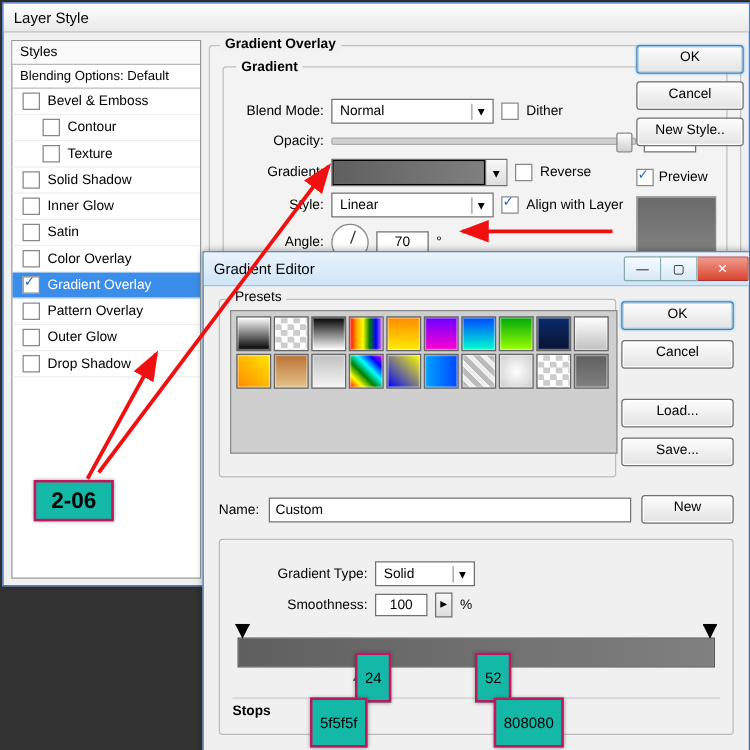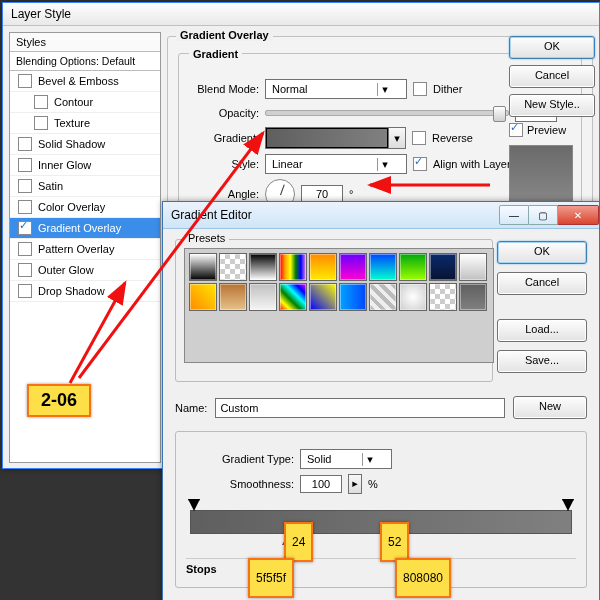--- a/index.html
+++ b/index.html
@@ -67,21 +67,21 @@
     position:absolute; top:-8px; left:8px; background:#f0f0f0;
     padding:0 4px; font-weight:bold;
   }
   .group-inner { border:1px solid #c0c0c0; border-radius:3px; padding:8px 8px 14px 8px; margin-top:6px;}
   .group-inner > .legend { position:relative; top:-14px; left:2px; background:#f3f3f3; padding:0 4px; font-weight:bold;}
   .form-row { display:flex; align-items:center; gap:6px; margin:5px 0; font-size:11px;}
   .form-row .lbl { width:72px; text-align:right; }
   .dropdown {
     height:18px; border:1px solid #707070; background:#fff;
     display:flex;align-items:center;justify-content:space-between;
-    padding:0 14px 0 6px; font-size:11px;
+    padding:0 2px 0 6px; font-size:11px;
   }
   .dropdown .arrow{width:14px;text-align:center;border-left:1px solid #999;}
   .num-field{width:40px;height:16px;border:1px solid #707070;background:#fff;text-align:center;font-size:11px;line-height:16px;}
   .slider-track{height:4px;background:#d0d0d0;border:1px solid #aaa;flex:1;border-radius:2px;position:relative;}
   .slider-thumb{position:absolute;right:2px;top:-5px;width:11px;height:14px;background:linear-gradient(#fefefe,#cfcfcf);border:1px solid #888;border-radius:2px;}
   .grad-swatch {
     height:18px;width:120px;border:1px solid #000;background:linear-gradient(90deg,#5f5f5f,#808080);
   }
   .grad-swatch-wrap{display:flex;border:1px solid #707070;}
   .grad-swatch-wrap .arrow{width:16px;background:linear-gradient(#f8f8f8,#ddd);display:flex;align-items:center;justify-content:center;border-left:1px solid #707070;}
@@ -118,21 +118,21 @@
   .presets-box .legend{position:absolute;top:-8px;left:8px;background:#f0f0f0;padding:0 4px;}
   .preset-grid{width:100%;height:105px;border:1px solid #888;background:#cfcfcf;padding:4px;display:flex;flex-wrap:wrap;align-content:flex-start;gap:2px;overflow:hidden;}
   .preset{width:26px;height:26px;border:1px solid #666;box-shadow:inset 0 0 0 1px rgba(255,255,255,.4);}
   .name-row{display:flex;align-items:center;gap:8px;margin-top:14px;}
   .text-input{flex:1;height:18px;border:1px solid #707070;background:#fff;padding:0 4px;line-height:18px;}
   .gt-box{border:1px solid #bbb;border-radius:3px;padding:12px 10px;margin-top:12px;}
   .grad-bar{height:22px;border:1px solid #555;background:linear-gradient(90deg,#5f5f5f,#808080);position:relative;margin:16px 4px 24px 4px;}
   .stop-top,.stop-bot{position:absolute;width:10px;height:10px;}
   .stop-top{top:-12px;background:#000;clip-path:polygon(50% 100%,0 0,100% 0);border:1px solid #000;}
   .stop-bot{bottom:-12px;border:1px solid #666;background:#5f5f5f;clip-path:polygon(50% 0,100% 100%,0 100%);}
-  .callout{position:absolute;background:#fde047;border:2px solid #f97316;padding:4px 12px;font-size:18px;font-weight:bold;box-shadow:0 0 3px rgba(0,0,0,.4);}
+  .callout{position:absolute;background:#14b8a6;border:2px solid #be185d;padding:4px 12px;font-size:18px;font-weight:bold;box-shadow:0 0 3px rgba(0,0,0,.4);}
   .callout.small{font-size:12px;padding:11px 6px;font-weight:normal;}
   svg.arrows{position:absolute;left:0;top:0;pointer-events:none;}
 </style>
 </head>
 <body>
 
 <div class="window layerstyle">
   <div class="ls-title">Layer Style</div>
   <div class="ls-body">
     <div class="styles-panel">
@@ -237,21 +237,21 @@
             <div class="num-field">70</div>
             <span>°</span>
           </div>
         </div>
       </div>
 
       <div class="right-buttons">
         <div class="btn primary">OK</div>
         <div class="btn">Cancel</div>
         <div class="btn">New Style..</div>
-        <div style="display:flex;align-items:center;gap:4px;margin-top:0">
+        <div style="display:flex;align-items:center;gap:4px;margin-top:12px">
           <span class="cb checked"></span>
           <span>Preview</span>
         </div>
         <div class="preview-box"></div>
       </div>
     </div>
   </div>
 </div>
 
 <div class="window gradeditor">

